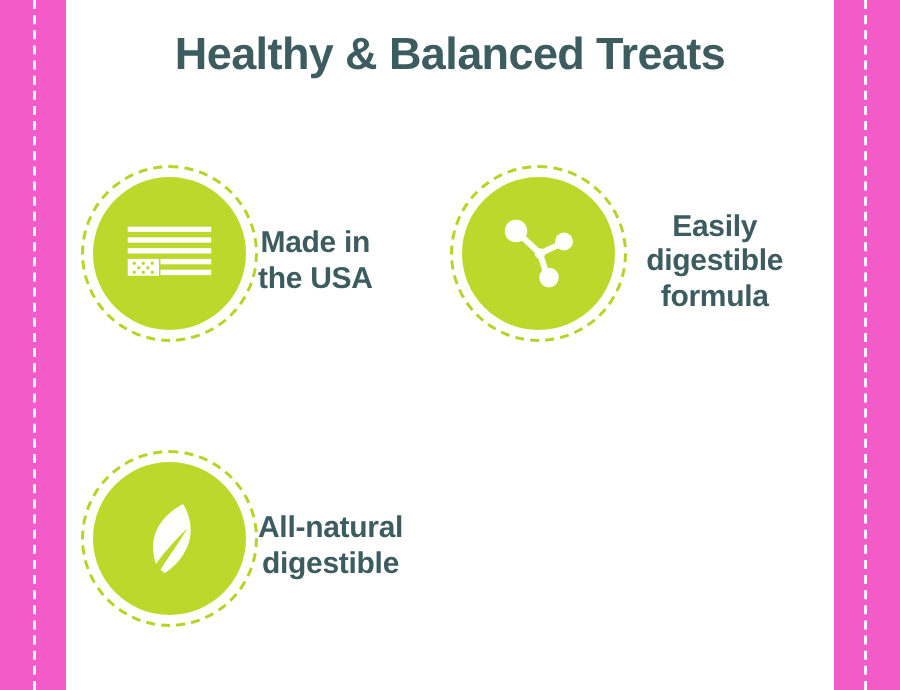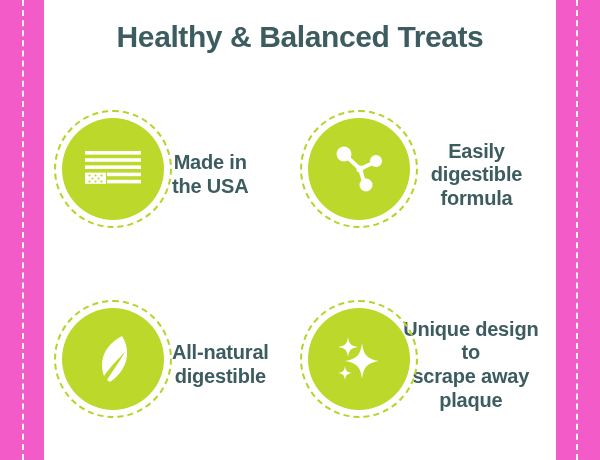--- a/index.html
+++ b/index.html
@@ -219,34 +219,16 @@
               <svg width="44" height="54" viewBox="0 0 44 54">
                 <path d="M31 4 C12 14 8 30 13 44 C20 34 28 26 34 20 C29 29 22 38 16 48 L19 50 C34 40 42 22 31 4 Z" fill="#ffffff"></path>
               </svg>
             </span>
           </div>
         </div>
         <div class="feature-label">All-natural
 digestible</div>
       </div>
 
-      <div class="feature">
-        <div class="badge">
-          <div class="badge-ring"></div>
-          <div class="badge-disc">
-            <span>
-              <svg width="54" height="52" viewBox="0 0 54 52">
-                <g fill="#ffffff">
-                  <path d="M30 10 C31.5 22 35 26 47 28 C35 30 31.5 34 30 46 C28.5 34 25 30 13 28 C25 26 28.5 22 30 10 Z"></path>
-                  <path d="M16 4 C17 11 19 13 26 14 C19 15 17 17 16 24 C15 17 13 15 6 14 C13 13 15 11 16 4 Z"></path>
-                  <path d="M13 33 C13.7 38 15 39.3 20 40 C15 40.7 13.7 42 13 47 C12.3 42 11 40.7 6 40 C11 39.3 12.3 38 13 33 Z"></path>
-                </g>
-              </svg>
-            </span>
-          </div>
-        </div>
-        <div class="feature-label">Unique design to
-scrape away plaque</div>
-      </div>
 
     </div>
   </div>
 </div>
 
 </body></html>

